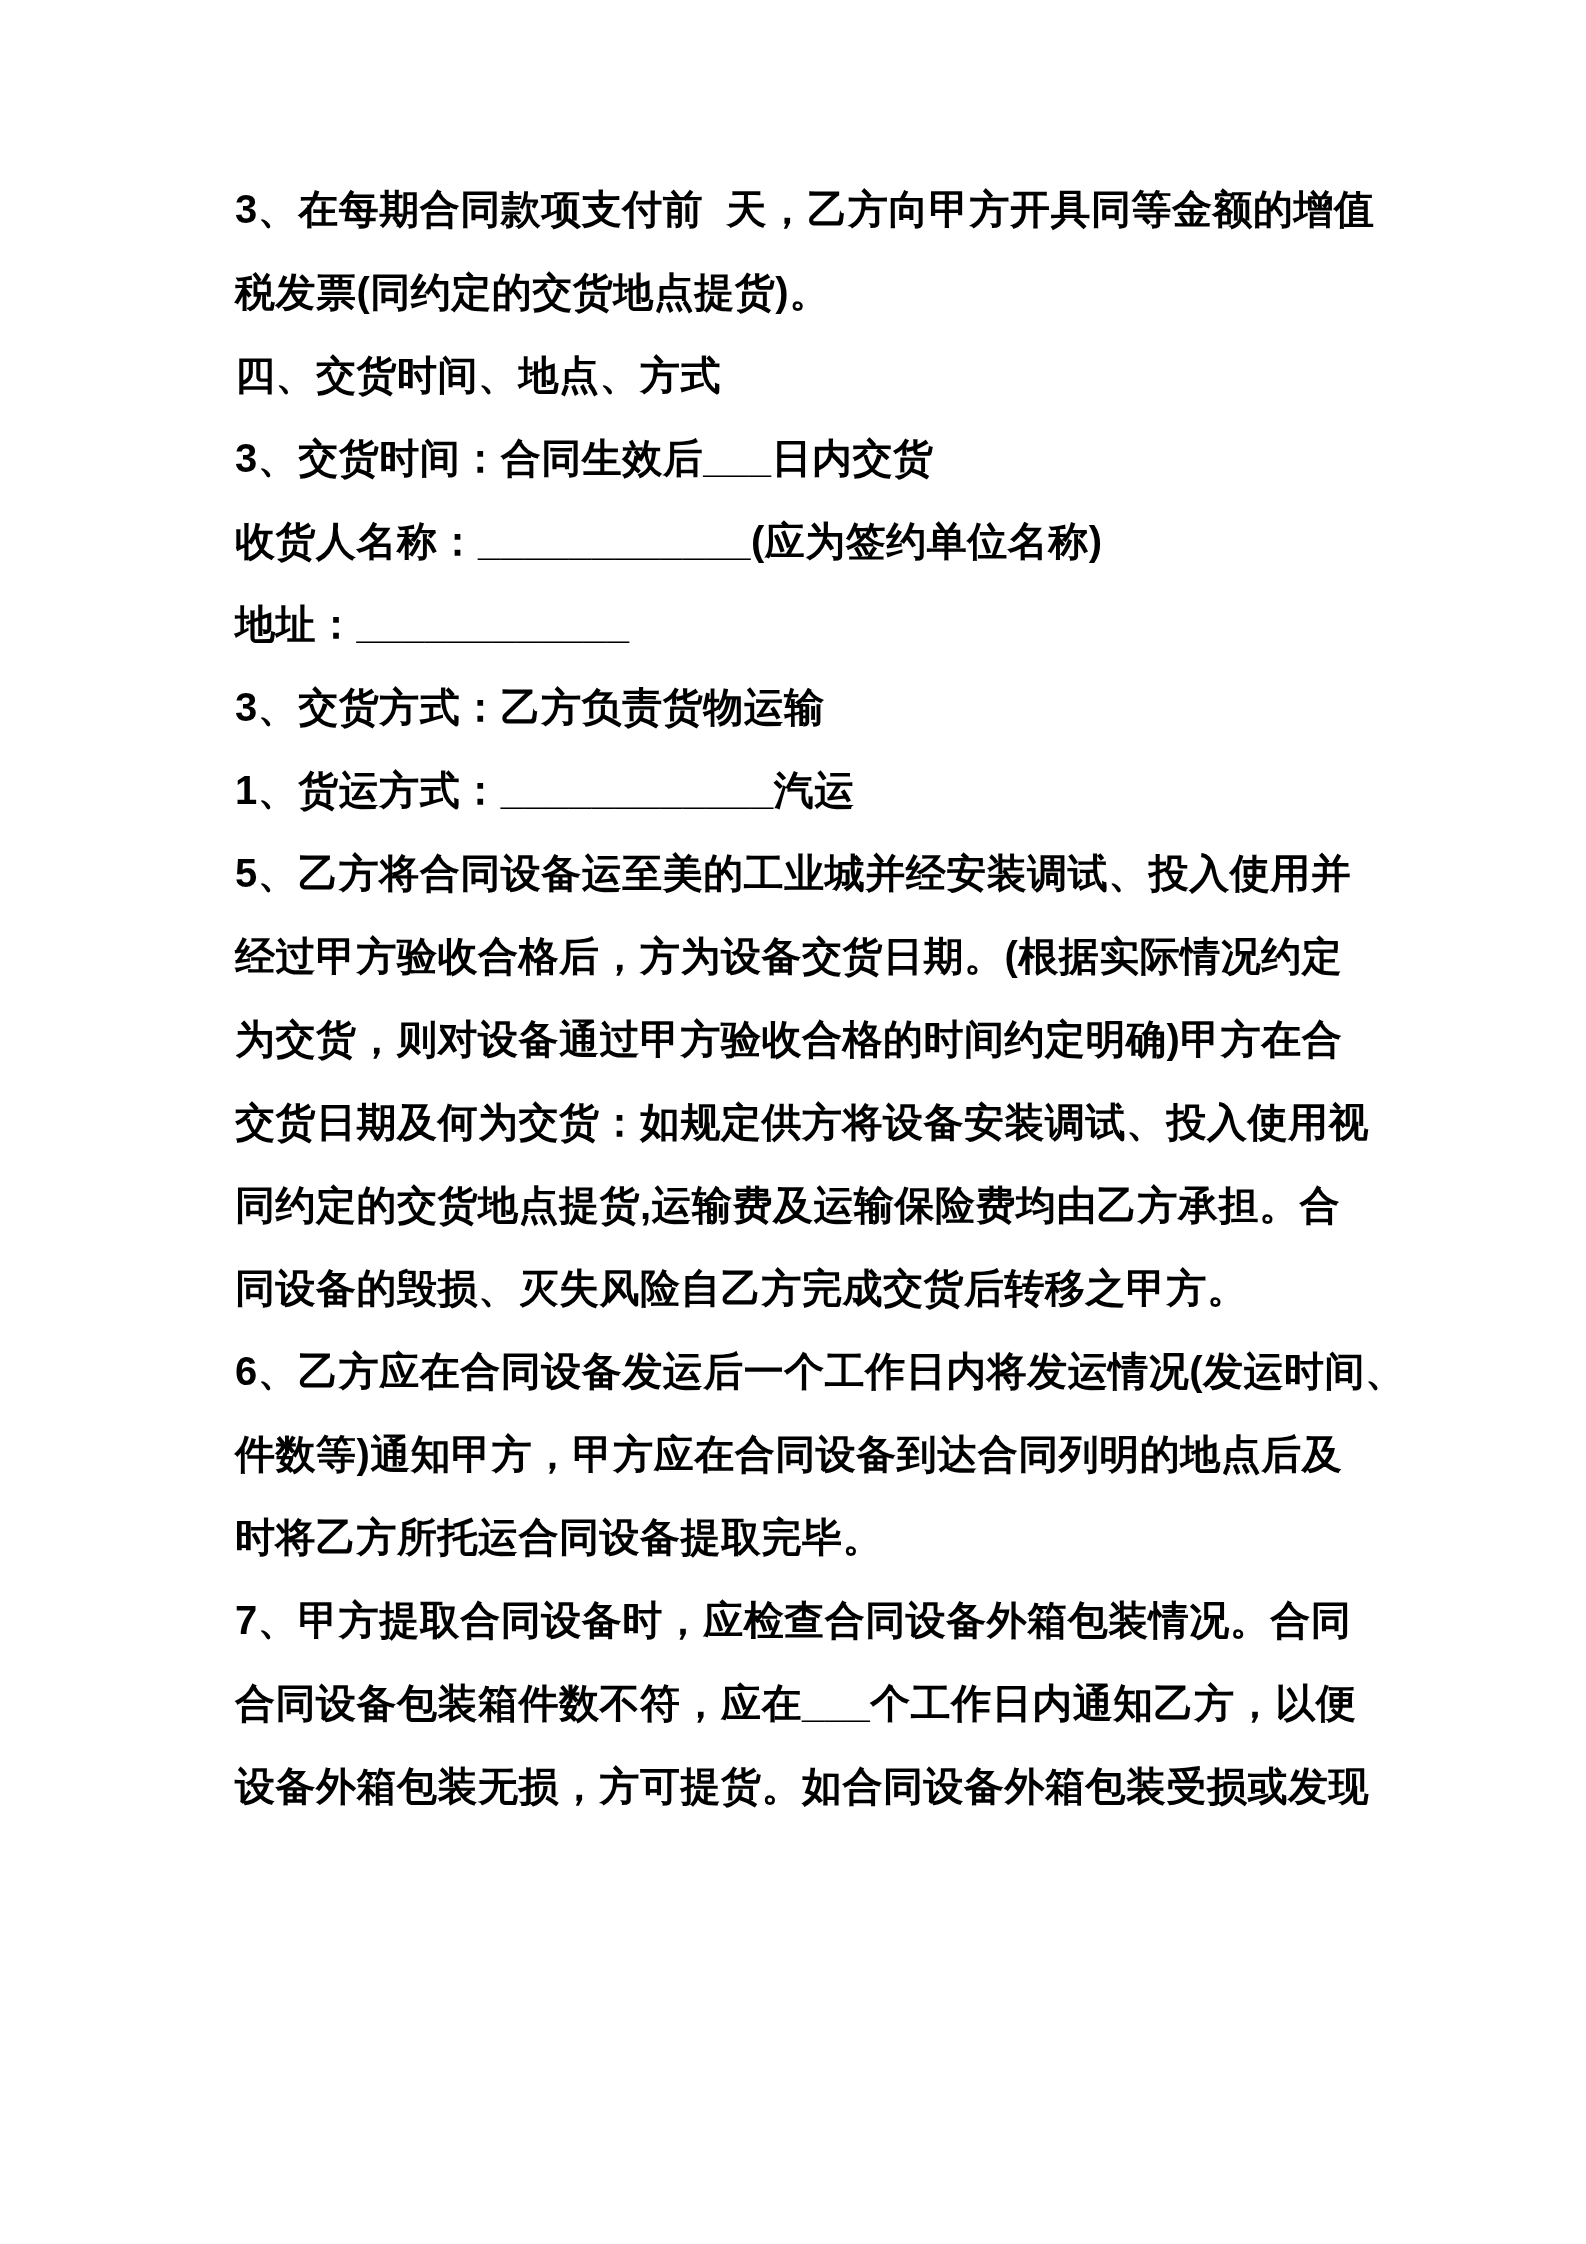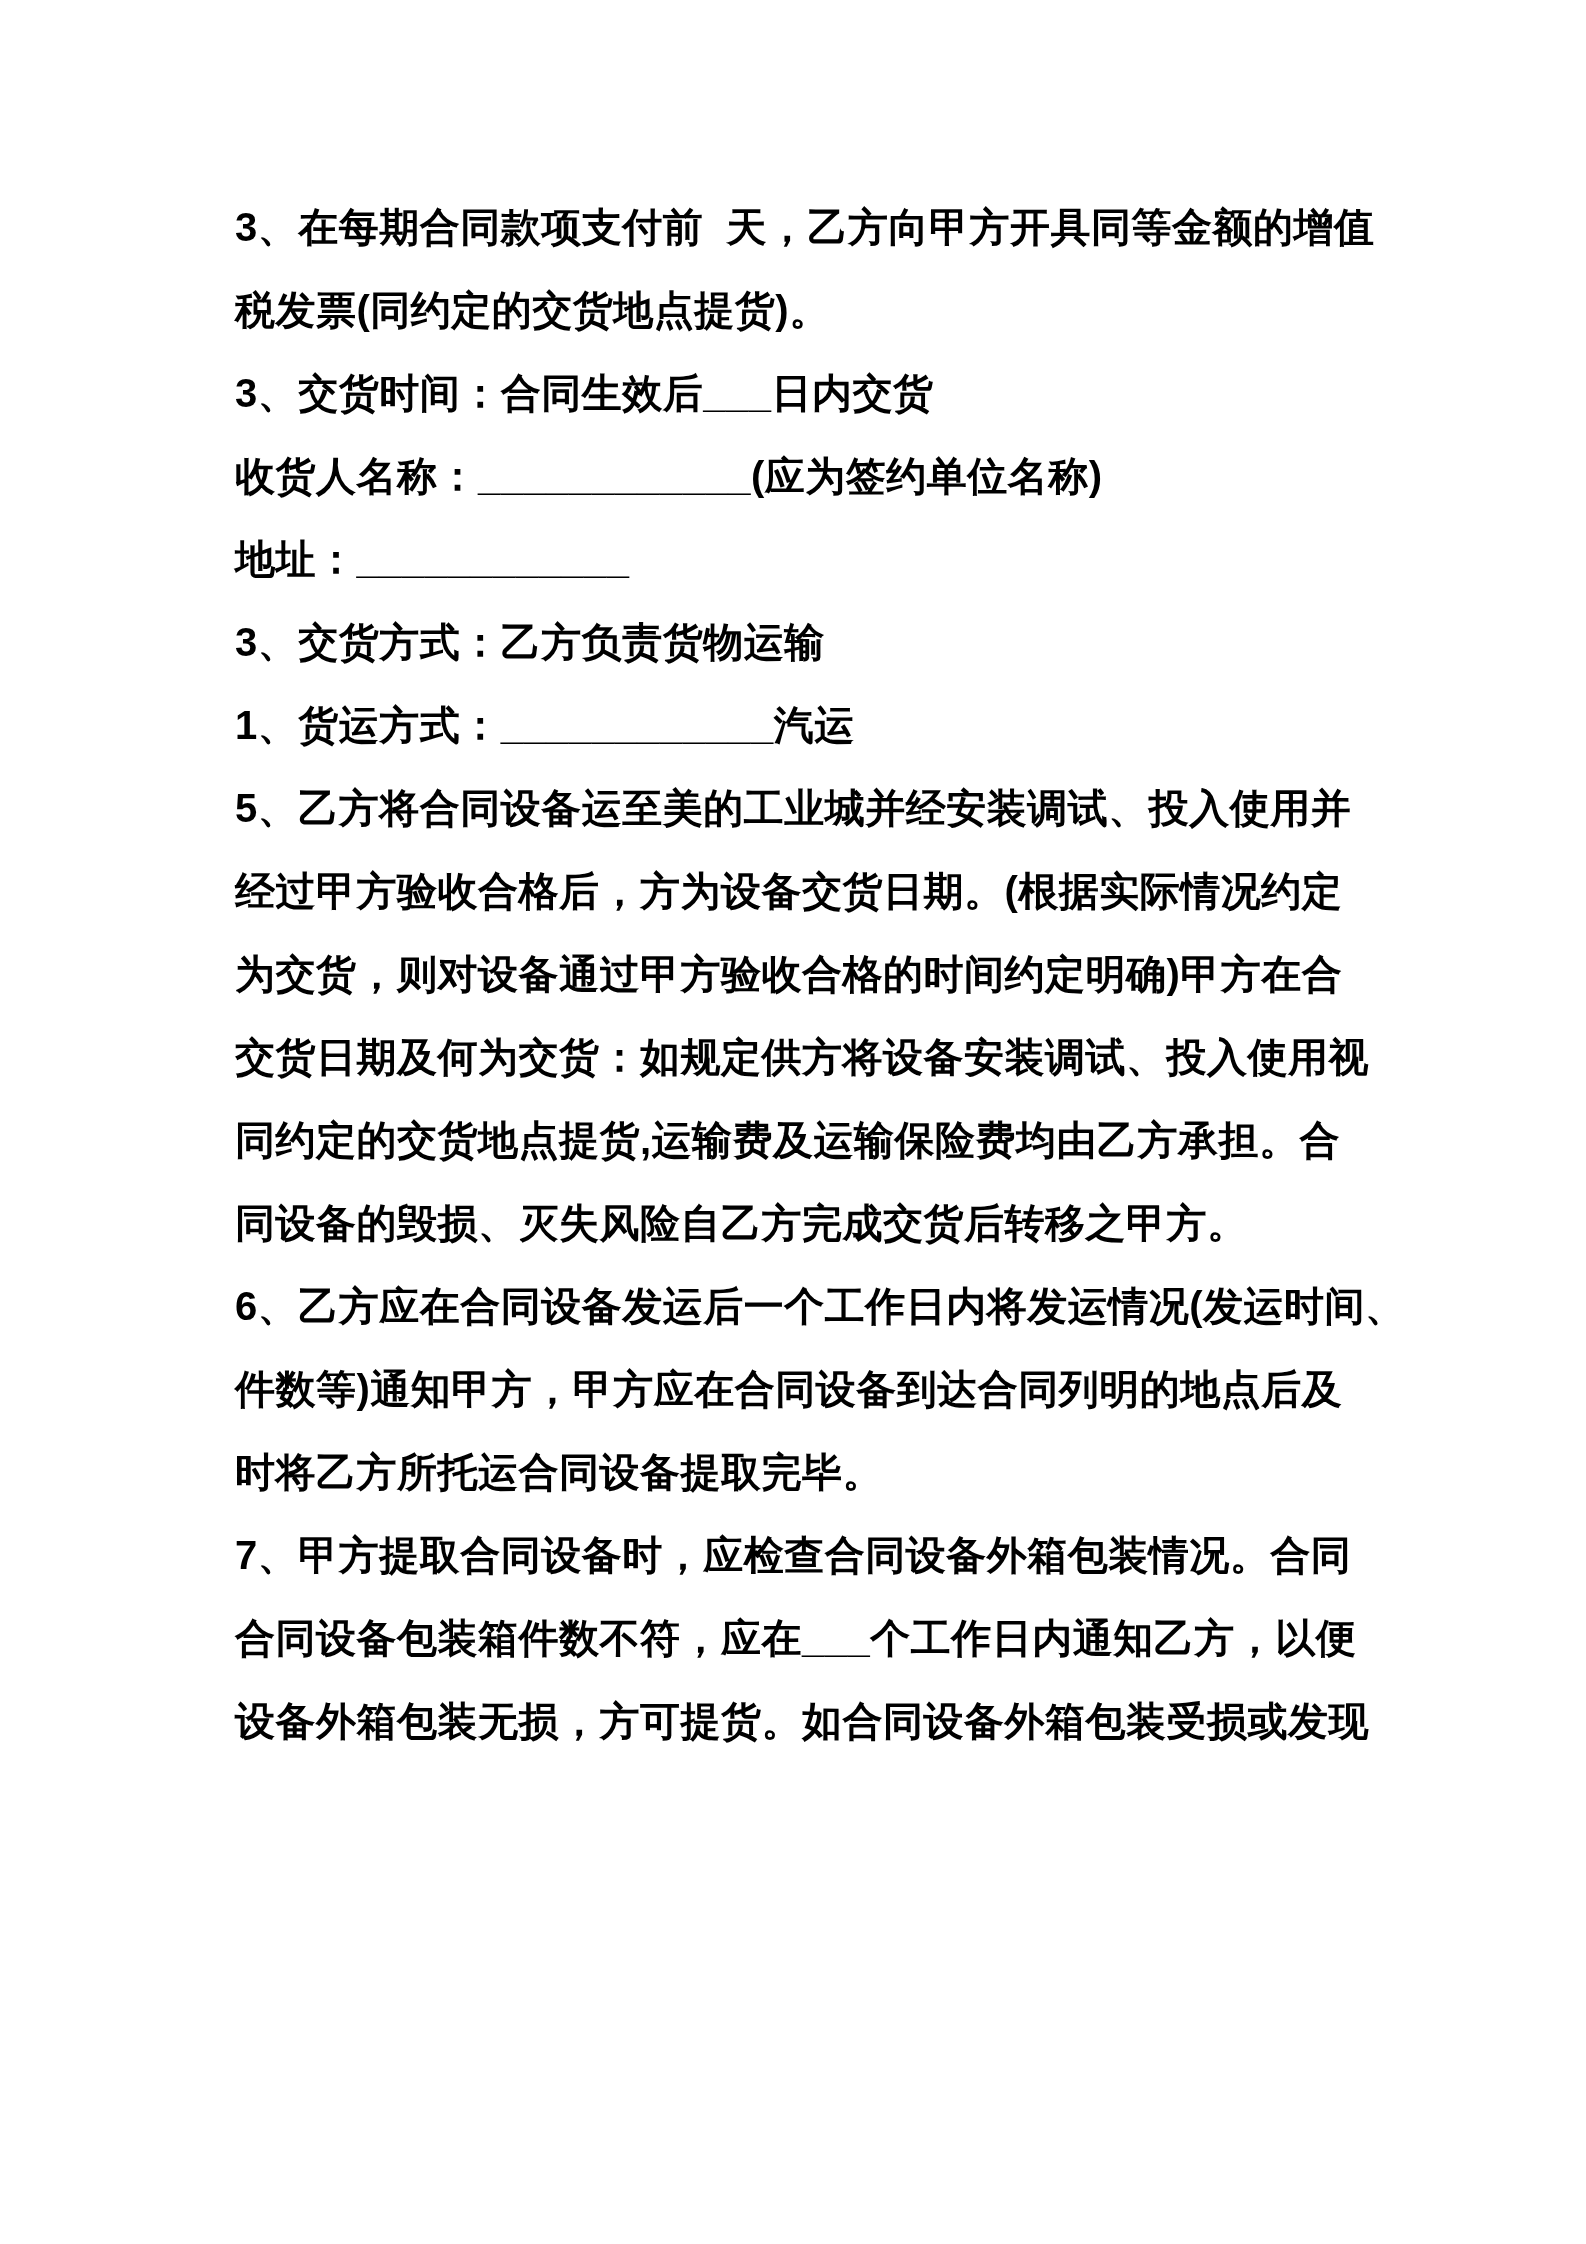--- a/index.html
+++ b/index.html
@@ -9,41 +9,42 @@
   }
   .canvas {
     position: relative;
     width: 1586px;
     height: 2244px;
     background: #ffffff;
     overflow: hidden;
   }
   .doc-page {
     position: absolute;
-    top: 186px;
+    top: 168px;
     left: 235px;
     width: 1160px;
   }
   .line {
     font-family: "Liberation Sans", "DejaVu Sans", sans-serif;
     font-weight: 700;
     font-size: 40px;
     line-height: 83px;
     color: #000000;
     white-space: pre;
     letter-spacing: 0.5px;
   }
 </style>
 </head>
 <body>
 
 <div class="canvas">
   <div class="doc-page">
       <div class="line">3、在每期合同款项支付前  天，乙方向甲方开具同等金额的增值</div>
       <div class="line">税发票(同约定的交货地点提货)。</div>
+      <div class="line">四、交货时间、地点、方式</div>
       <div class="line">3、交货时间：合同生效后___日内交货</div>
       <div class="line">收货人名称：____________(应为签约单位名称)</div>
       <div class="line">地址：____________</div>
       <div class="line">3、交货方式：乙方负责货物运输</div>
       <div class="line">1、货运方式：____________汽运</div>
       <div class="line">5、乙方将合同设备运至美的工业城并经安装调试、投入使用并</div>
       <div class="line">经过甲方验收合格后，方为设备交货日期。(根据实际情况约定</div>
       <div class="line">为交货，则对设备通过甲方验收合格的时间约定明确)甲方在合</div>
       <div class="line">交货日期及何为交货：如规定供方将设备安装调试、投入使用视</div>
       <div class="line">同约定的交货地点提货,运输费及运输保险费均由乙方承担。合</div>

